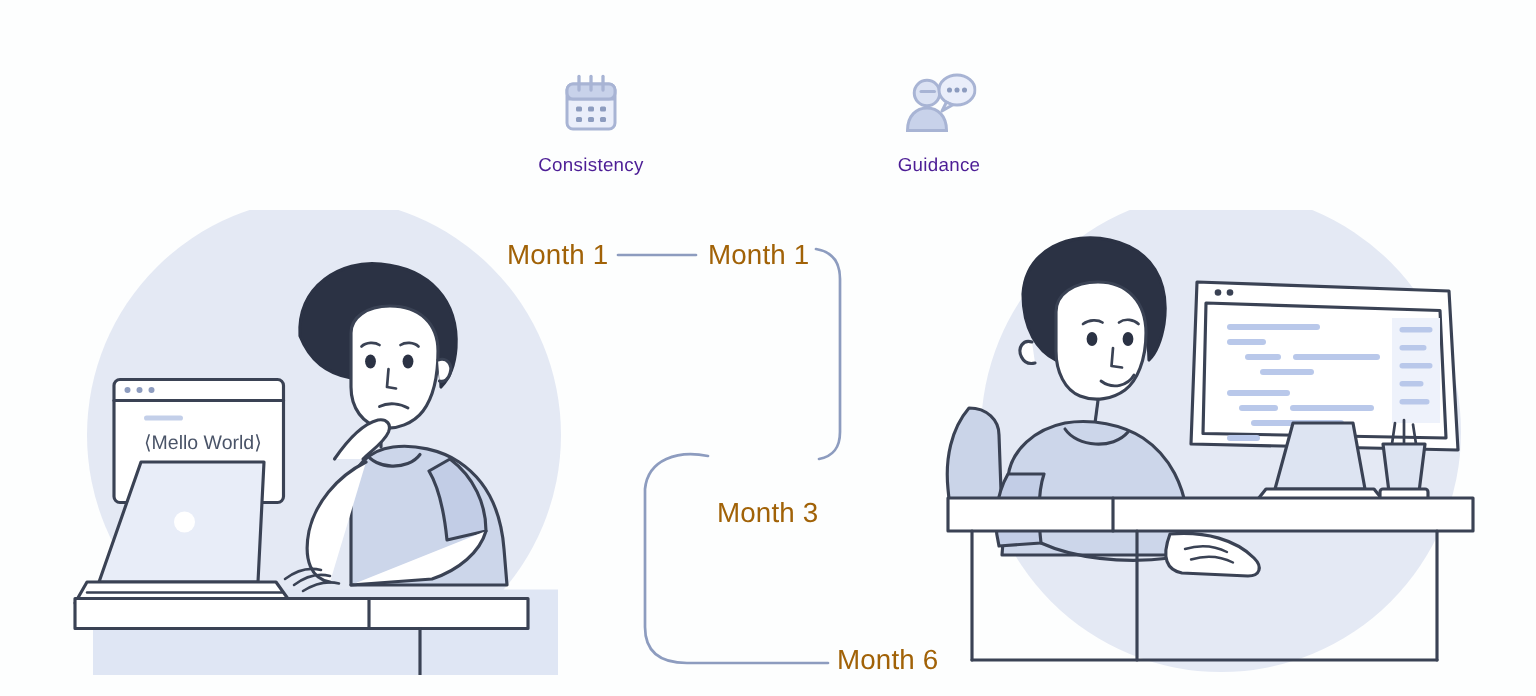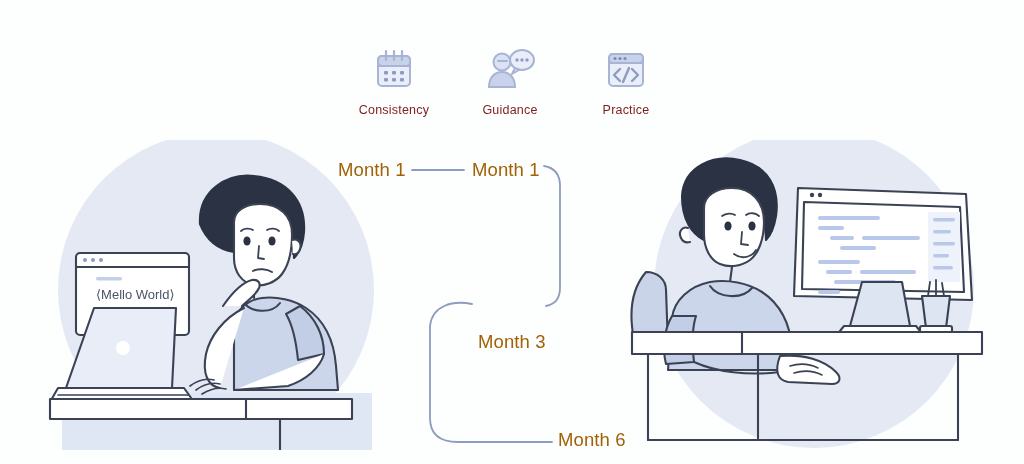--- a/index.html
+++ b/index.html
@@ -12,21 +12,21 @@
   #stage{position:absolute;left:0;top:0;width:1024px;height:464px;}
 
   
   .icon-row{
     position:absolute;left:340px;top:44px;width:340px;height:80px;
     display:flex;justify-content:space-between;align-items:flex-start;
   }
   .icon-item{display:flex;flex-direction:column;align-items:center;width:108px;}
   .icon-box{width:54px;height:52px;display:flex;align-items:center;justify-content:center;}
   .icon-label{
-    margin-top:7px;font-size:12.5px;color:#7f1d1d;letter-spacing:.2px;
+    margin-top:7px;font-size:12.5px;color:#4c1d95;letter-spacing:.2px;
     white-space:nowrap;
   }
 
   
   .tl-label{
     position:absolute;font-size:18.5px;color:#a16207;white-space:nowrap;
     letter-spacing:.1px;
   }
   #tl-m1-left {left:338px;top:159px;}
   #tl-m1-right{left:472px;top:159px;}
@@ -264,38 +264,20 @@
           <g fill="#8d9cbf">
             <circle cx="32" cy="13" r="1.7"></circle>
             <circle cx="37" cy="13" r="1.7"></circle>
             <circle cx="42" cy="13" r="1.7"></circle>
           </g>
         </svg>
       </div>
       <div class="icon-label">Guidance</div>
     </div>
 
-    <div class="icon-item">
-      <div class="icon-box">
-        <svg width="46" height="46" viewBox="0 0 46 46">
-          <rect x="6" y="7" width="34" height="32" rx="4" fill="#eaeefa" stroke="#a8b4d4" stroke-width="2"></rect>
-          <path d="M6 16 L40 16" stroke="#a8b4d4" stroke-width="2"></path>
-          <rect x="6" y="7" width="34" height="9" rx="4" fill="#c8d2ea" stroke="#a8b4d4" stroke-width="2"></rect>
-          <g fill="#7d8cb4">
-            <circle cx="12" cy="11.5" r="1.6"></circle>
-            <circle cx="17" cy="11.5" r="1.6"></circle>
-            <circle cx="22" cy="11.5" r="1.6"></circle>
-          </g>
-          <path d="M17 22 L11 28 L17 34" fill="none" stroke="#8d9cbf" stroke-width="2.4" stroke-linecap="round" stroke-linejoin="round"></path>
-          <path d="M29 22 L35 28 L29 34" fill="none" stroke="#8d9cbf" stroke-width="2.4" stroke-linecap="round" stroke-linejoin="round"></path>
-          <line x1="26" y1="21" x2="20" y2="35" stroke="#8d9cbf" stroke-width="2.4" stroke-linecap="round"></line>
-        </svg>
-      </div>
-      <div class="icon-label">Practice</div>
-    </div>
   </div>
 
   <svg width="1024" height="464" viewBox="0 0 1024 464" style="position:absolute;left:0;top:0;pointer-events:none;">
     <g fill="none" stroke="#8d9cbf" stroke-width="1.8" stroke-linecap="round">
 
       <line x1="412" y1="170" x2="464" y2="170"></line>
 
       <path d="M544 166 C556 168 560 176 560 186 L560 288 C560 298 556 304 546 306"></path>
 
       <path d="M472 304 C452 300 432 306 430 326 L430 418 C430 436 442 442 458 442 L552 442"></path>

